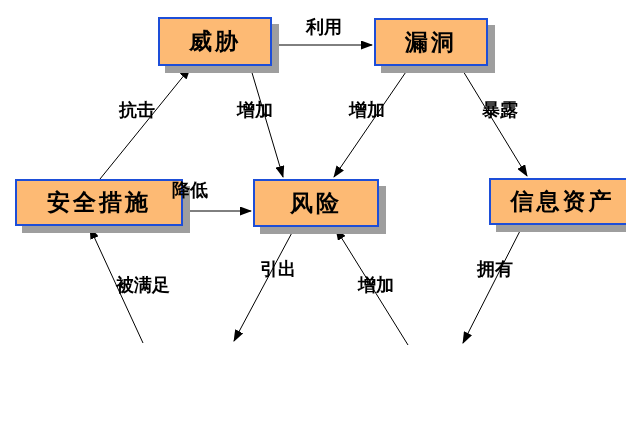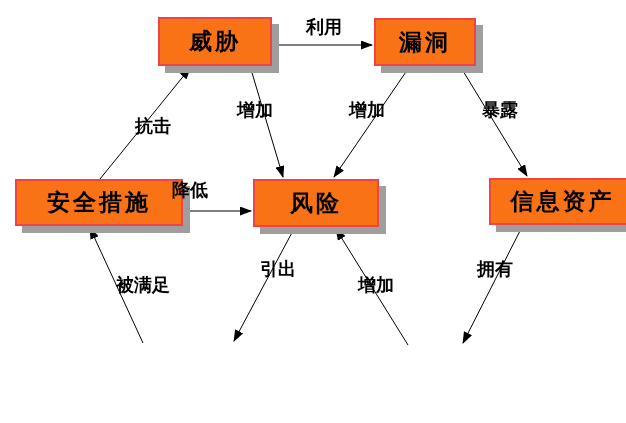--- a/index.html
+++ b/index.html
@@ -17,22 +17,22 @@
   }
   .edges-svg {
     position: absolute;
     left: 0;
     top: 0;
     width: 626px;
     height: 423px;
   }
   .node {
     position: absolute;
-    background: #f97316;
-    border: 2px solid #ef4444;
+    background: #fdba74;
+    border: 2px solid #1d4ed8;
     box-shadow: 7px 7px 0 #9e9e9e;
     display: flex;
     align-items: center;
     justify-content: center;
     font-size: 23px;
     font-weight: bold;
     letter-spacing: 3px;
     color: #000000;
     box-sizing: border-box;
   }
@@ -64,33 +64,33 @@
     <line x1="460" y1="66" x2="527" y2="176" stroke="#000000" stroke-width="1" marker-end="url(#arrow)"></line>
     <line x1="163" y1="211" x2="251" y2="211" stroke="#000000" stroke-width="1" marker-end="url(#arrow)"></line>
     <line x1="143" y1="343" x2="90" y2="228" stroke="#000000" stroke-width="1" marker-end="url(#arrow)"></line>
     <line x1="295" y1="227" x2="234" y2="341" stroke="#000000" stroke-width="1" marker-end="url(#arrow)"></line>
     <line x1="408" y1="345" x2="336" y2="229" stroke="#000000" stroke-width="1" marker-end="url(#arrow)"></line>
     <line x1="523" y1="225" x2="463" y2="343" stroke="#000000" stroke-width="1" marker-end="url(#arrow)"></line>
   </svg>
 
   <div class="node" style="left:158px; top:17px;  width:114px; height:49px;">威胁</div>
 
-  <div class="node" style="left:374px; top:18px;  width:102px; height:48px;">漏洞</div>
+  <div class="node" style="left:374px; top:18px;  width:114px; height:48px;">漏洞</div>
 
   <div class="node" style="left:15px;  top:179px; width:168px; height:47px;">安全措施</div>
 
   <div class="node" style="left:253px; top:179px; width:126px; height:48px;">风险</div>
 
   <div class="node" style="left:463px; top:178px; width:147px; height:47px;margin-left:26px;">信息资产</div>
 
 
 
   <div class="edge-label" style="left:324px; top:27px;">利用</div>
 
-  <div class="edge-label" style="left:153px; top:110px;margin-top:16px;">抗击</div>
+  <div class="edge-label" style="left:137px; top:110px;">抗击</div>
 
   <div class="edge-label" style="left:255px; top:110px;">增加</div>
 
   <div class="edge-label" style="left:367px; top:110px;">增加</div>
 
   <div class="edge-label" style="left:500px; top:110px;">暴露</div>
 
   <div class="edge-label" style="left:190px; top:190px;">降低</div>
 
   <div class="edge-label" style="left:143px; top:285px;">被满足</div>

